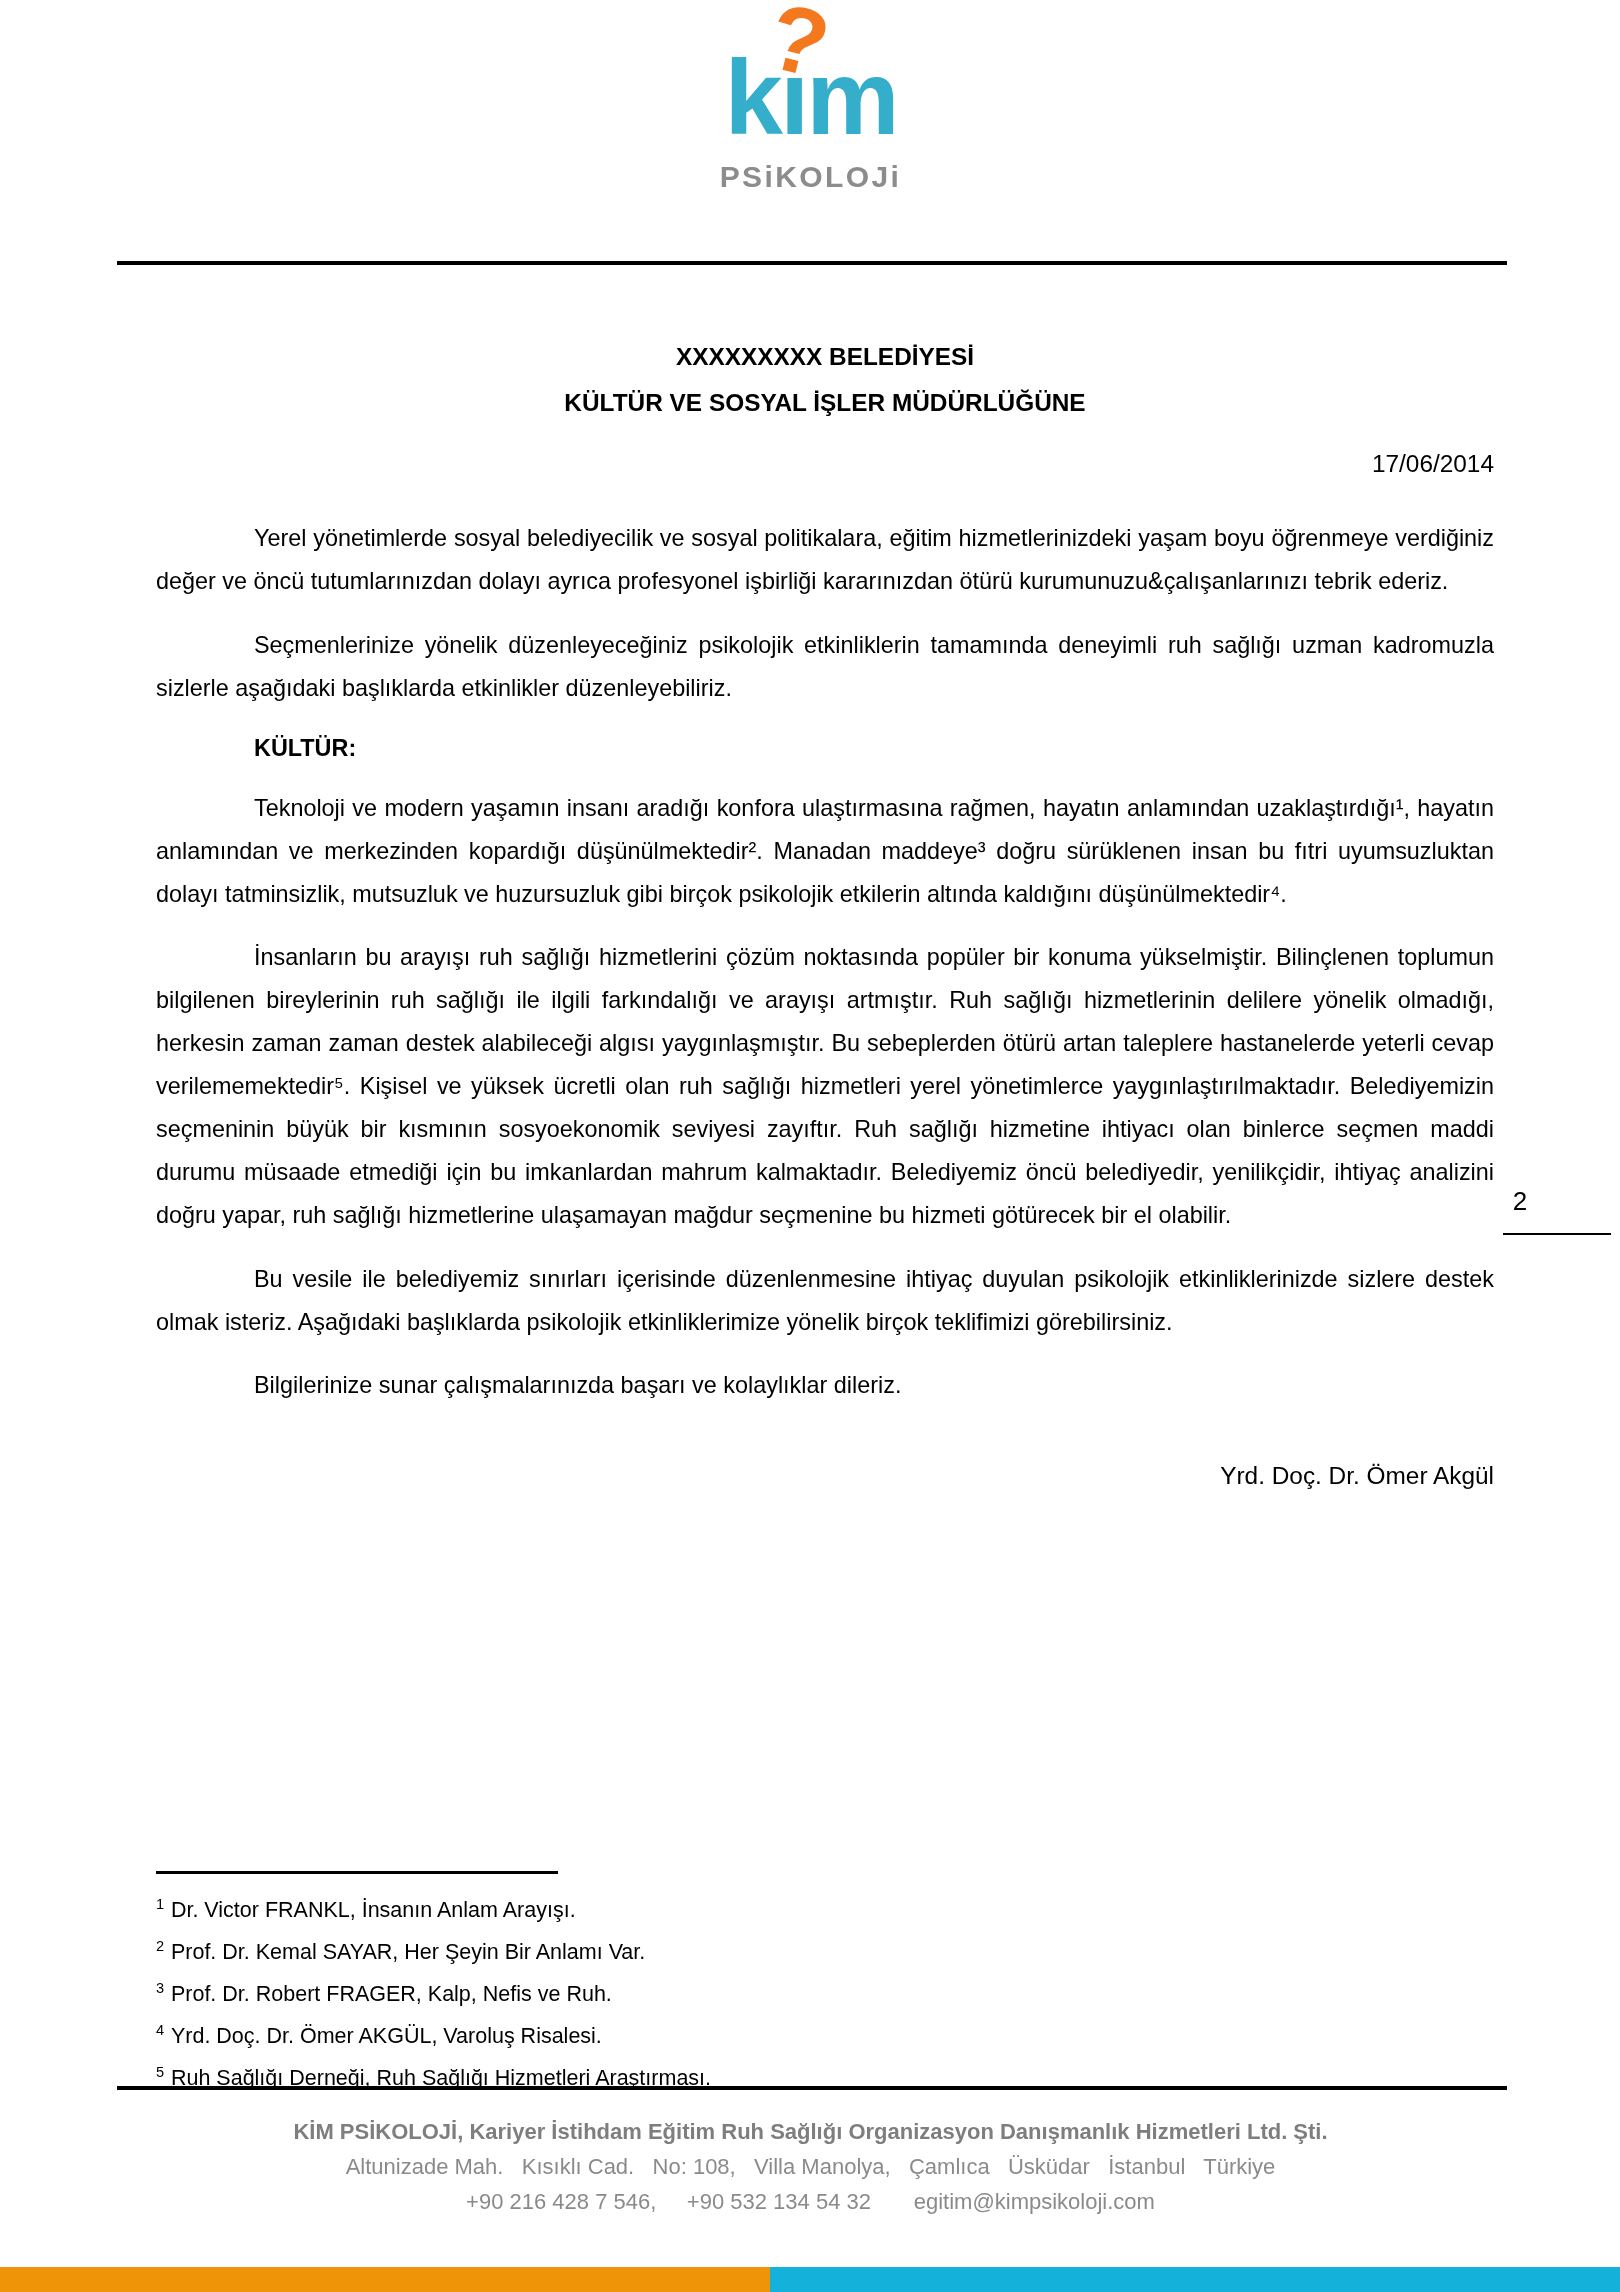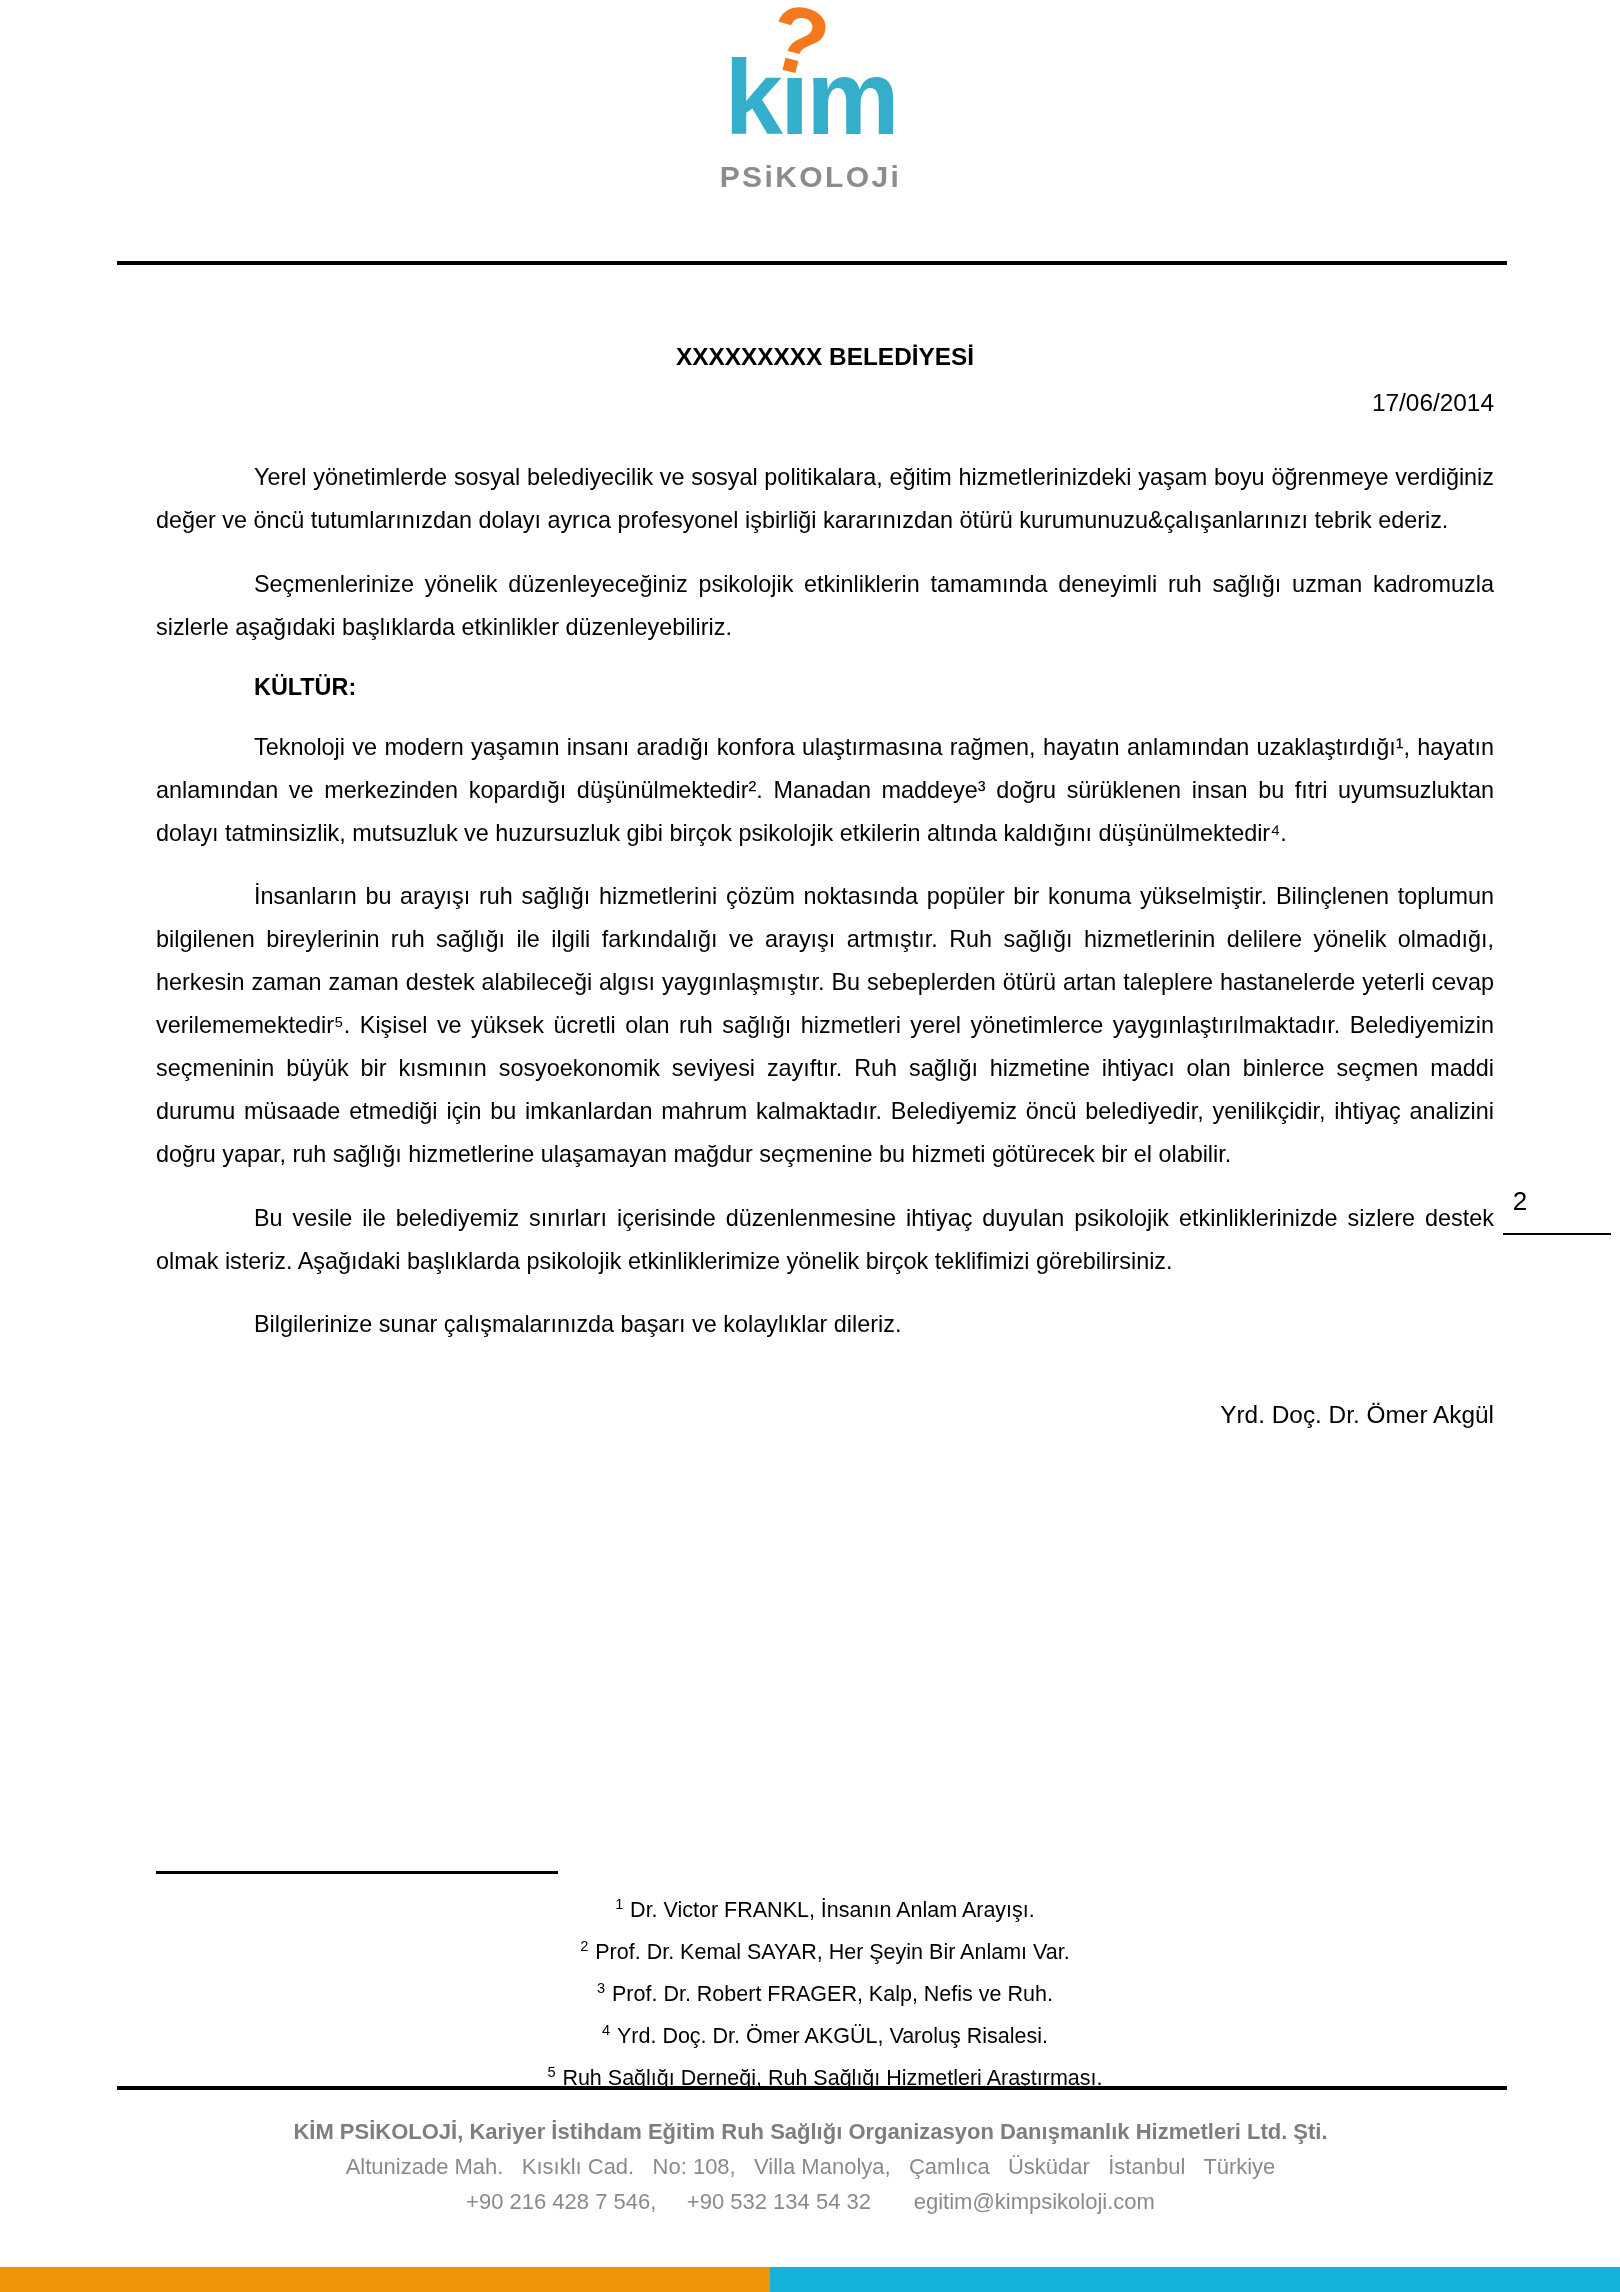--- a/index.html
+++ b/index.html
@@ -40,21 +40,21 @@
   .content h3 { font-size:23.4px; font-weight:bold; margin:25px 0 25px 98px; }
   .content .signature { text-align:right; font-size:24.4px; margin-top:55px; }
 
   
   .pagenum {
     position:absolute; left:1503px; top:1186px; width:98px;
     font-size:26px; padding:0 0 15.6px 9.8px; border-bottom:2.9px solid #000;
   }
 
   
-  .footnotes { position:absolute; left:156px; top:1871px; width:1338px; font-size:21.5px;text-align:center; }
+  .footnotes { position:absolute; left:156px; top:1871px; width:1338px; font-size:21.5px; }
   .fn-rule { width:402px; height:2.9px; background:#000; margin-bottom:11.7px; }
   .fn { line-height:36px; }
   .fn sup { font-size:14.6px; margin-right:6.8px; }
 
   
   .footer {
     position:absolute; left:0; top:2114px; width:100%;
     text-align:center; color:#8A8A8A; font-size:22px; line-height:35px;
   }
   .footer > div { white-space:pre-wrap; }
@@ -74,20 +74,21 @@
     <div class="logo-word">
       <span>k</span><span class="logo-q">?</span><span>ım</span>
     </div>
     <div class="logo-sub">PSiKOLOJi</div>
   </header>
 
   <div class="rule rule-top"></div>
 
   <main class="content">
     <h1>XXXXXXXXX BELEDİYESİ</h1>
+    <h2>KÜLTÜR VE SOSYAL İŞLER MÜDÜRLÜĞÜNE</h2>
     <div class="date">17/06/2014</div>
 
     <p>Yerel yönetimlerde sosyal belediyecilik ve sosyal politikalara, eğitim hizmetlerinizdeki yaşam boyu öğrenmeye verdiğiniz değer ve öncü tutumlarınızdan dolayı ayrıca profesyonel işbirliği kararınızdan ötürü kurumunuzu&amp;çalışanlarınızı tebrik ederiz.</p>
     <p>Seçmenlerinize yönelik düzenleyeceğiniz psikolojik etkinliklerin tamamında deneyimli ruh sağlığı uzman kadromuzla sizlerle aşağıdaki başlıklarda etkinlikler düzenleyebiliriz.</p>
 
     <h3>KÜLTÜR:</h3>
 
     <p>Teknoloji ve modern yaşamın insanı aradığı konfora ulaştırmasına rağmen, hayatın anlamından uzaklaştırdığı¹, hayatın anlamından ve merkezinden kopardığı düşünülmektedir². Manadan maddeye³ doğru sürüklenen insan bu fıtri uyumsuzluktan dolayı tatminsizlik, mutsuzluk ve huzursuzluk gibi birçok psikolojik etkilerin altında kaldığını düşünülmektedir⁴.</p>
     <p>İnsanların bu arayışı ruh sağlığı hizmetlerini çözüm noktasında popüler bir konuma yükselmiştir. Bilinçlenen toplumun bilgilenen bireylerinin ruh sağlığı ile ilgili farkındalığı ve arayışı artmıştır. Ruh sağlığı hizmetlerinin delilere yönelik olmadığı, herkesin zaman zaman destek alabileceği algısı yaygınlaşmıştır. Bu sebeplerden ötürü artan taleplere hastanelerde yeterli cevap verilememektedir⁵. Kişisel ve yüksek ücretli olan ruh sağlığı hizmetleri yerel yönetimlerce yaygınlaştırılmaktadır. Belediyemizin seçmeninin büyük bir kısmının sosyoekonomik seviyesi zayıftır. Ruh sağlığı hizmetine ihtiyacı olan binlerce seçmen maddi durumu müsaade etmediği için bu imkanlardan mahrum kalmaktadır. Belediyemiz öncü belediyedir, yenilikçidir, ihtiyaç analizini doğru yapar, ruh sağlığı hizmetlerine ulaşamayan mağdur seçmenine bu hizmeti götürecek bir el olabilir.</p>
     <p>Bu vesile ile belediyemiz sınırları içerisinde düzenlenmesine ihtiyaç duyulan psikolojik etkinliklerinizde sizlere destek olmak isteriz. Aşağıdaki başlıklarda psikolojik etkinliklerimize yönelik birçok teklifimizi görebilirsiniz.</p>

